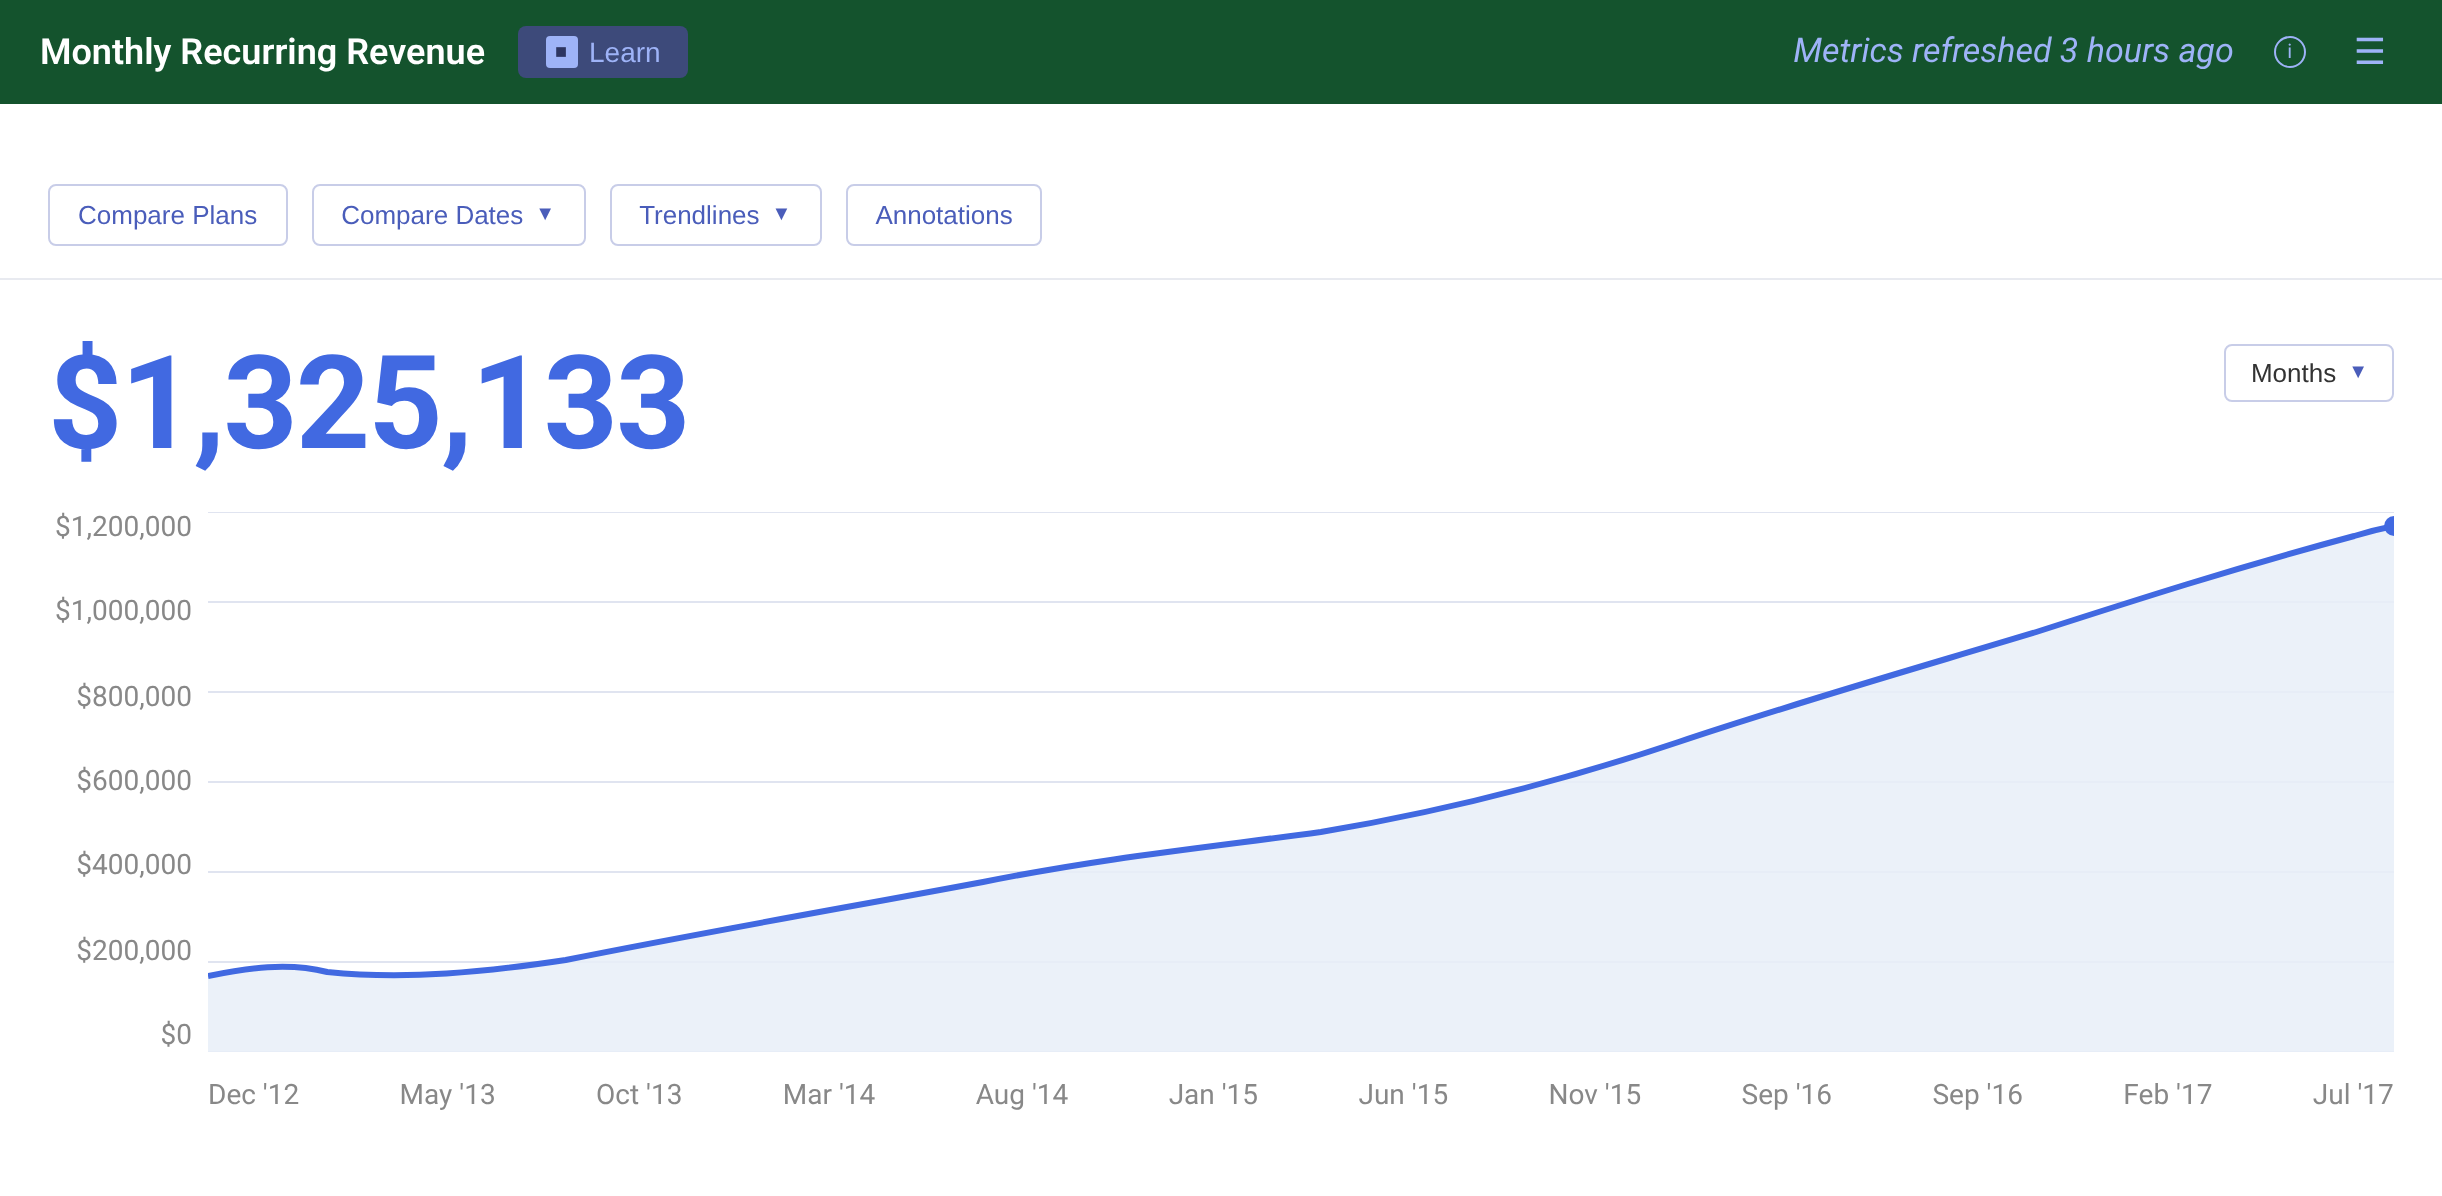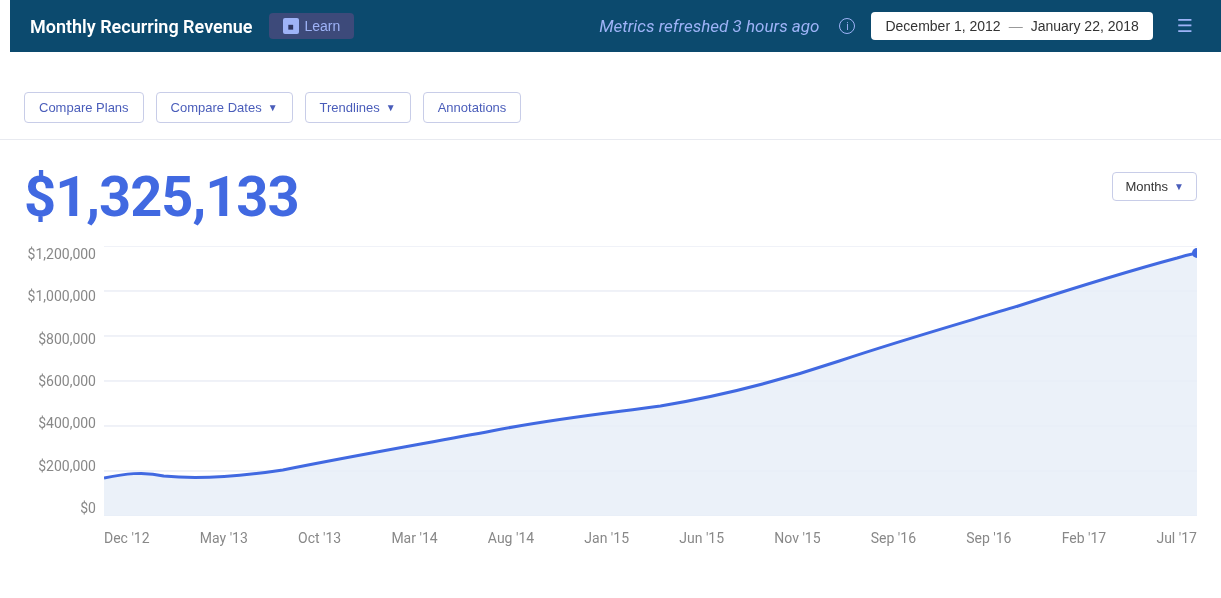--- a/index.html
+++ b/index.html
@@ -1,26 +1,25 @@
 <!DOCTYPE html>
 <html><head>
   <meta charset="utf-8">
   <style>
     * { box-sizing: border-box; margin: 0; padding: 0; }
     body { font-family: -apple-system, BlinkMacSystemFont, 'Segoe UI', Roboto, sans-serif; background: #fff; }
 
     
     .header {
-      background: #0c4a6e;
+      background: #14532d;
       display: flex;
       align-items: center;
       padding: 0 20px;
       height: 52px;
       gap: 16px;
-      margin-left: 10px;
     }
     .header-title {
       color: #fff;
       font-size: 18px;
       font-weight: 600;
       white-space: nowrap;
     }
     .learn-btn {
       display: flex;
       align-items: center;
@@ -110,21 +109,21 @@
     .main {
       padding: 24px 24px 0 24px;
     }
     .metric-header {
       display: flex;
       align-items: flex-start;
       justify-content: space-between;
     }
     .metric-value {
       color: #4169e1;
-      font-size: 56px;
+      font-size: 65px;
       font-weight: 700;
       letter-spacing: -1px;
     }
     .months-dropdown {
       display: flex;
       align-items: center;
       gap: 6px;
       background: #fff;
       border: 1px solid #c8cde8;
       border-radius: 4px;
@@ -189,25 +188,20 @@
 
 <div class="header">
   <span class="header-title">Monthly Recurring Revenue</span>
   <button class="learn-btn">
     <span class="learn-icon">■</span>
     <span>Learn</span>
   </button>
   <div class="header-spacer"></div>
   <span class="metrics-refreshed">Metrics refreshed 3 hours ago</span>
   <span class="info-icon">i</span>
-  <button class="date-range-btn">
-    <span>December 1, 2012</span>
-    <span class="separator">—</span>
-    <span>January 22, 2018</span>
-  </button>
   <button class="hamburger-btn">☰</button>
 </div>
 
 <div class="toolbar">
   <button class="toolbar-btn">
     <span>Compare Plans</span>
   </button>
   <button class="toolbar-btn">
     <span>Compare Dates</span>
     <span class="chevron">▼</span>

